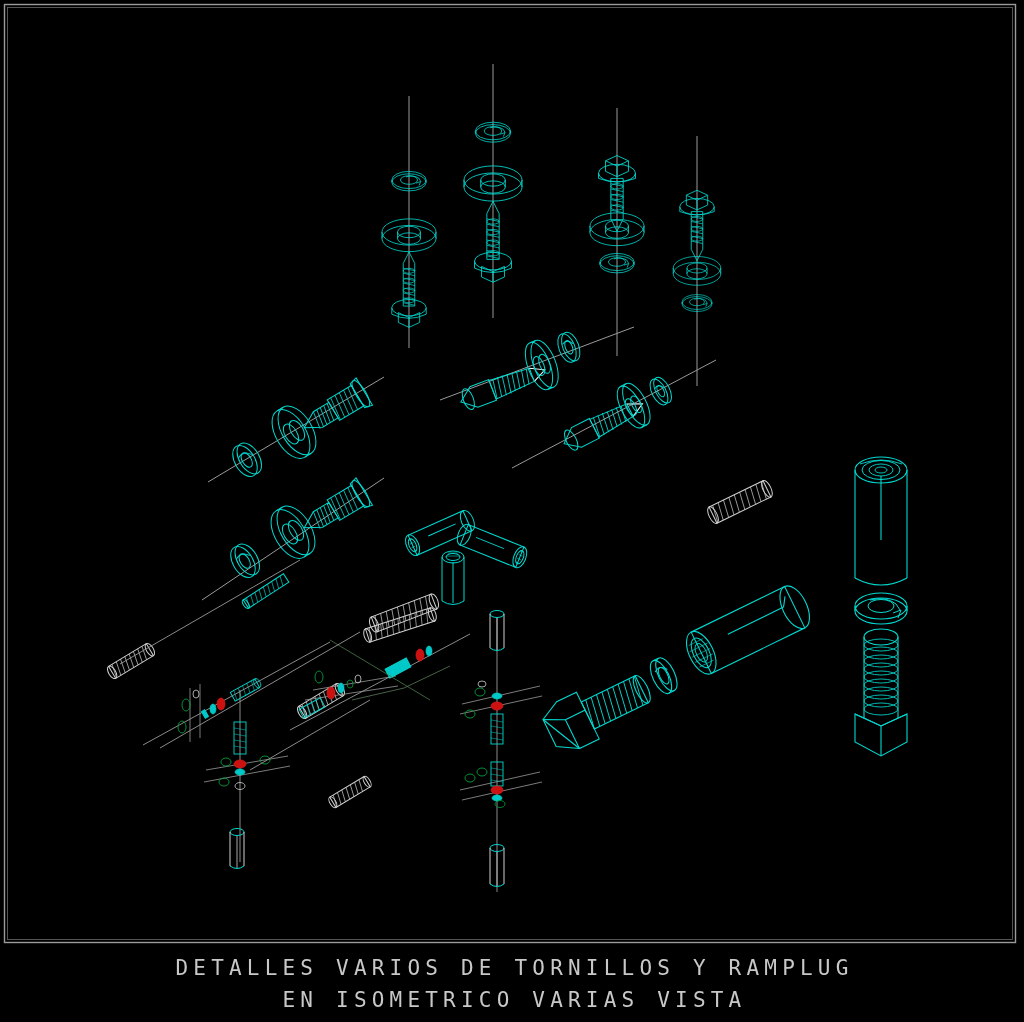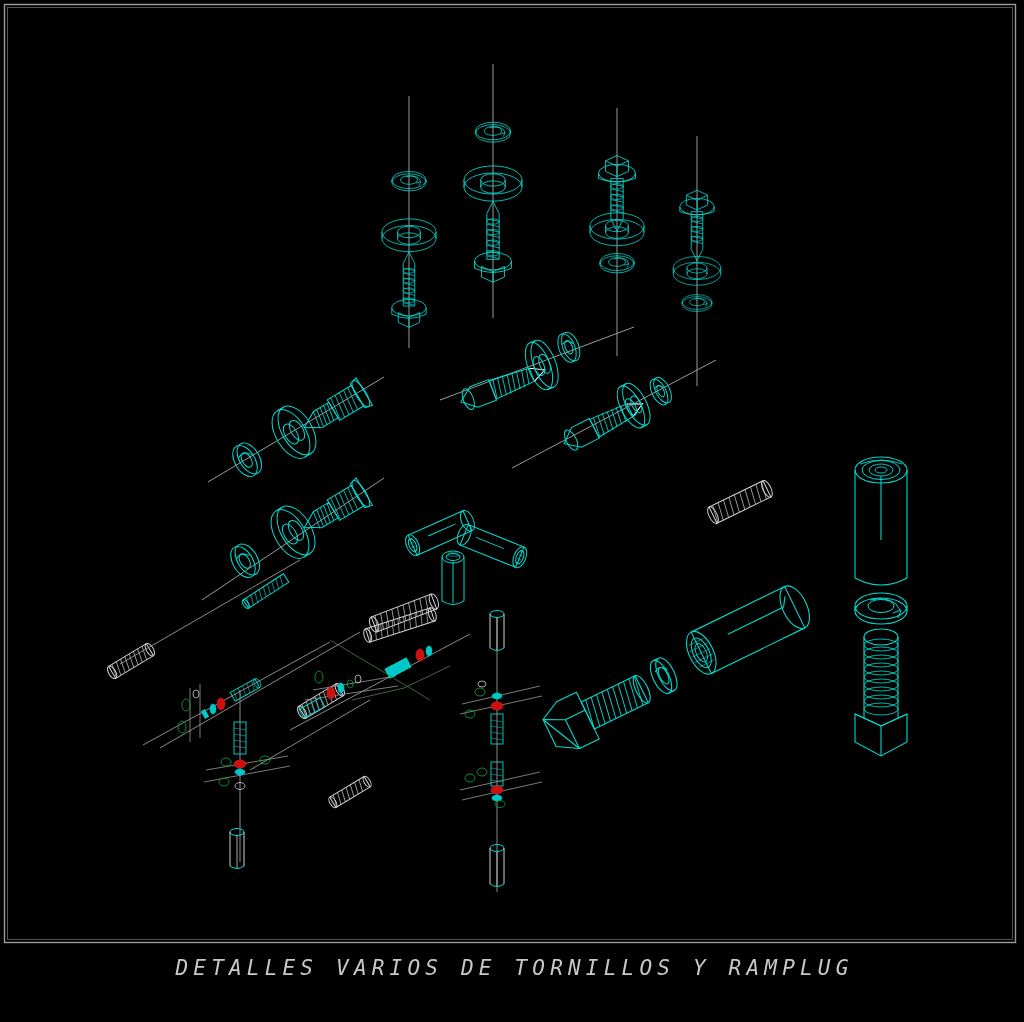--- a/index.html
+++ b/index.html
@@ -37,21 +37,20 @@
   }
   .title-line {
     color: #c8c8c8;
     font-family: "DejaVu Sans Mono", monospace;
     font-size: 21px;
     letter-spacing: 5.2px;
     line-height: 32px;
     white-space: pre;
     font-weight: 400;
     text-indent: 5px;
-    font-style: italic;
   }
 </style>
 </head>
 <body>
 
 <div id="cad-app">
 
   <svg id="drawing-canvas" viewBox="0 0 1024 1022">
     <defs>
       <g id="spring-washer-sm">
@@ -694,15 +693,16 @@
     <g stroke="#9a9a9a" stroke-width="0.9" fill="none">
       <line x1="120" y1="664" x2="300" y2="560"></line>
       <line x1="250" y1="770" x2="370" y2="700"></line>
       <line x1="160" y1="748" x2="360" y2="632"></line>
     </g>
 
   </svg>
 
   <div class="title-block">
     <div class="title-line">DETALLES VARIOS DE TORNILLOS Y RAMPLUG</div>
+    <div class="title-line">EN ISOMETRICO VARIAS VISTA</div>
   </div>
 
 </div>
 
 </body></html>

